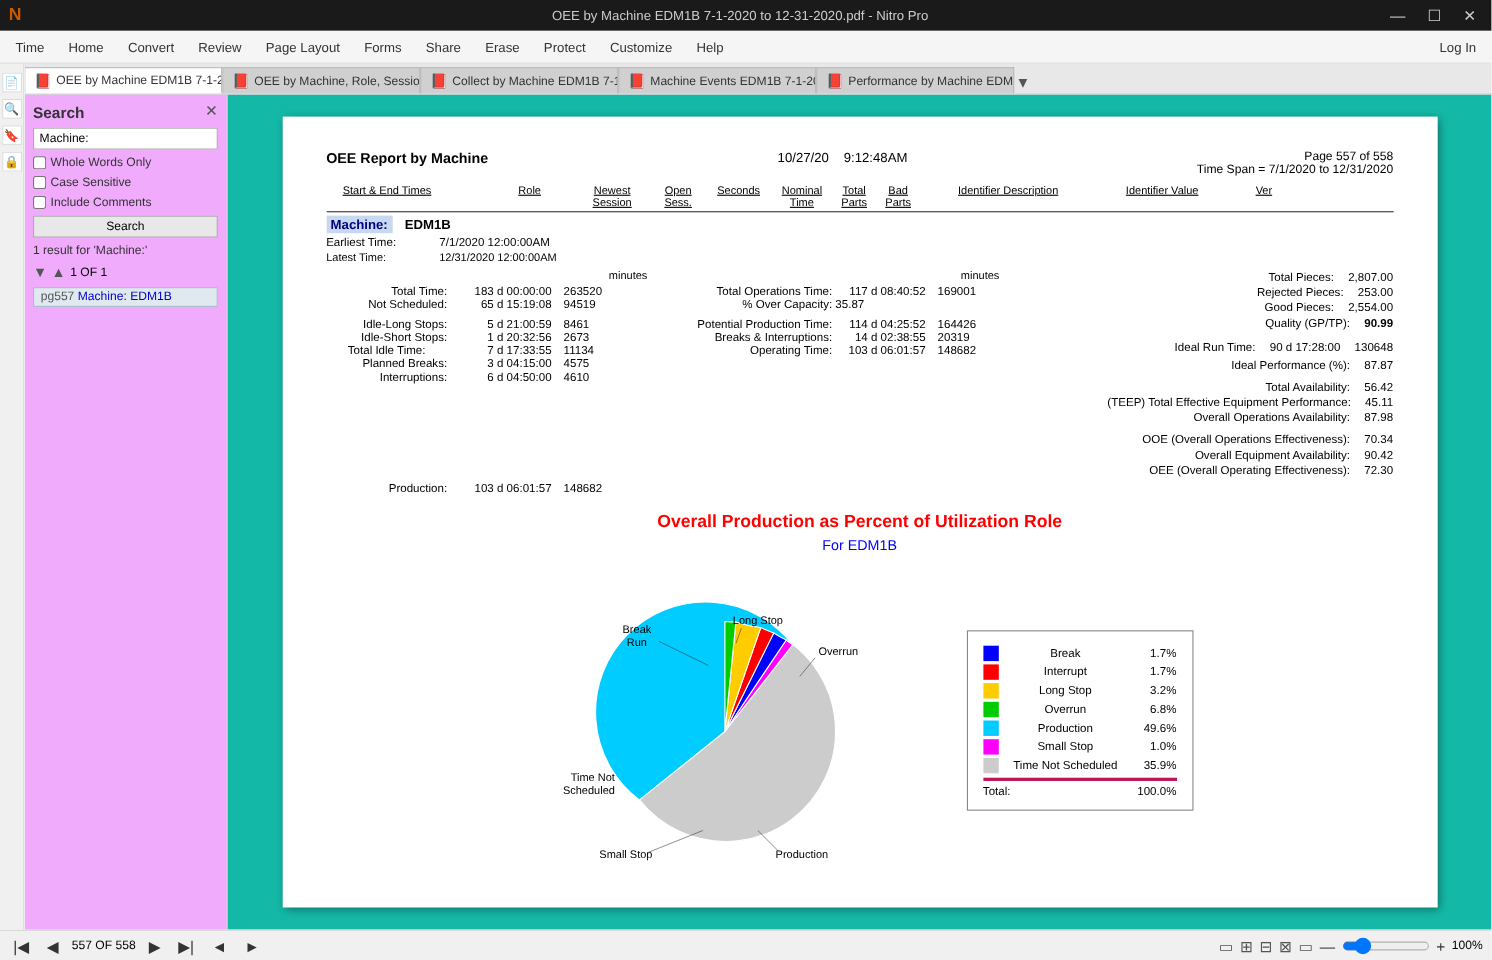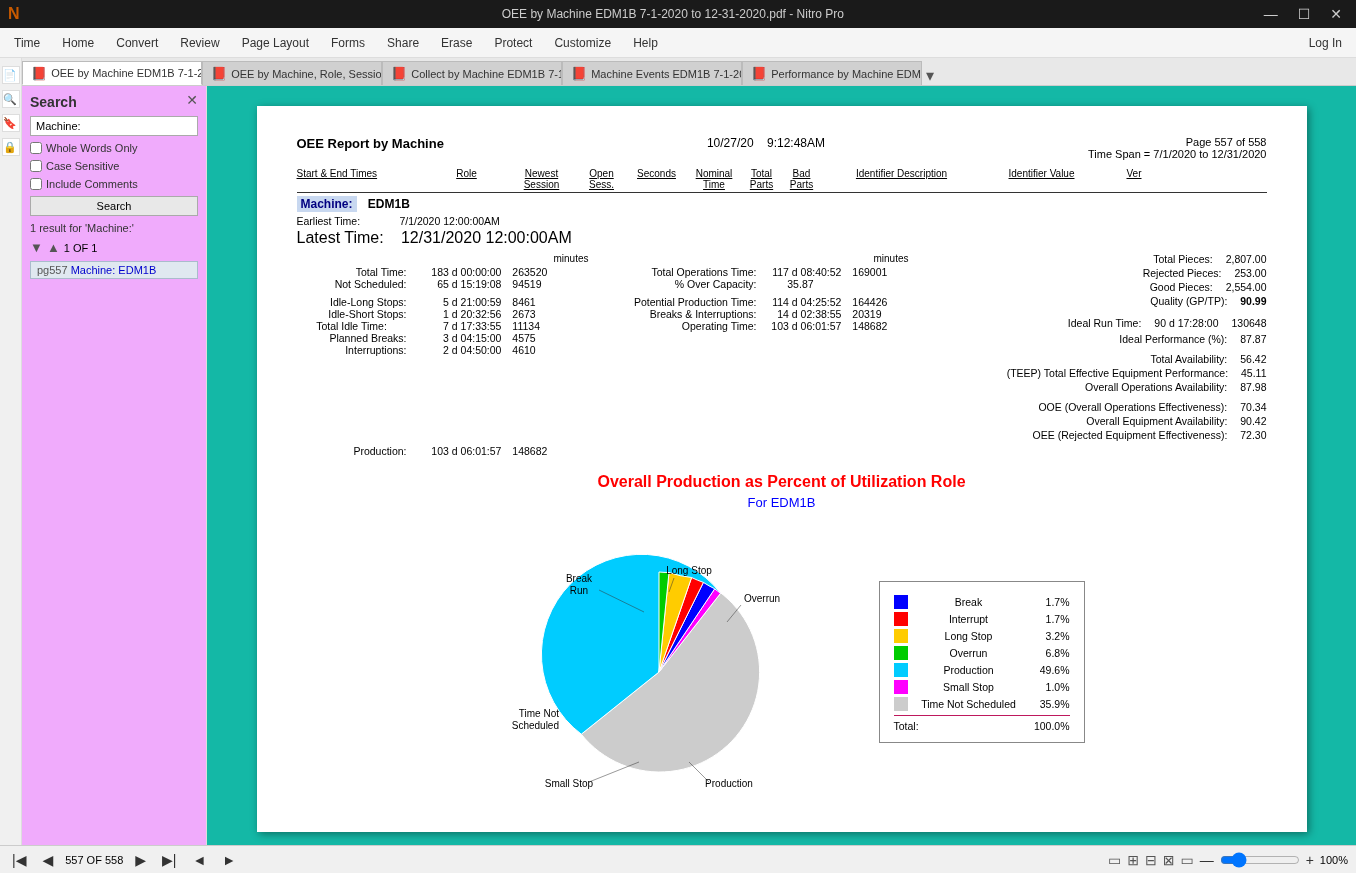--- a/index.html
+++ b/index.html
@@ -55,21 +55,21 @@
     .chart-section { margin-top: 16px; text-align: center; }
     .chart-title { color: red; font-size: 16px; font-weight: bold; margin-bottom: 4px; }
     .chart-subtitle { color: blue; font-size: 13px; margin-bottom: 12px; }
     .chart-container { display: flex; justify-content: center; align-items: center; gap: 40px; }
     .pie-area { position: relative; width: 360px; height: 280px; }
     .legend-box { border: 1px solid #888; padding: 10px 14px; font-size: 10.5px; background: #fff; }
     .legend-row { display: flex; align-items: center; gap: 6px; margin: 3px 0; }
     .legend-color { width: 14px; height: 14px; display: inline-block; }
     .legend-label { min-width: 110px; }
     .legend-pct { text-align: right; min-width: 40px; }
-    .legend-total { border-top: 1px solid #be185d; margin-top: 4px; padding-top: 4px; display: flex; justify-content: space-between; }
+    .legend-total { border-top: 3px solid #be185d; margin-top: 4px; padding-top: 4px; display: flex; justify-content: space-between; }
 
     
     #statusbar { background: #f0f0f0; border-top: 1px solid #ccc; height: 28px; display: flex; align-items: center; justify-content: center; gap: 8px; font-size: 11px; padding: 0 8px; }
     .nav-btn-bar { cursor: pointer; font-size: 14px; color: #333; padding: 2px 4px; }
     .page-info { font-size: 11px; }
     .statusbar-right { margin-left: auto; display: flex; align-items: center; gap: 6px; font-size: 11px; }
     .zoom-btn { cursor: pointer; font-size: 14px; color: #333; }
 
     
     #left-icons { position: fixed; left: 0; top: 58px; width: 22px; height: calc(873px - 58px - 28px); background: #f0f0f0; border-right: 1px solid #ddd; display: flex; flex-direction: column; align-items: center; padding-top: 8px; gap: 6px; z-index: 20; }
@@ -184,21 +184,21 @@
           <span>9:12:48AM</span>
         </div>
         <div class="page-header-right">
           <div>Page 557 of 558</div>
           <div>Time Span = 7/1/2020 to 12/31/2020</div>
         </div>
       </div>
 
       
       <div style="display:flex; border-bottom:1px solid #333; font-size:10px; padding-bottom:2px; margin-bottom:4px;">
-        <span style="min-width:130px; text-decoration:underline;">Start &amp; End Times</span>
+        <span style="min-width:130px; text-decoration:underline;margin-left:15px;">Start &amp; End Times</span>
         <span style="min-width:80px; text-align:center; text-decoration:underline;">Role</span>
         <span style="min-width:70px; text-align:center; text-decoration:underline; white-space:nowrap;">Newest<br>Session</span>
         <span style="min-width:50px; text-align:center; text-decoration:underline; white-space:nowrap;">Open<br>Sess.</span>
         <span style="min-width:60px; text-align:center; text-decoration:underline;">Seconds</span>
         <span style="min-width:55px; text-align:center; text-decoration:underline; white-space:nowrap;">Nominal<br>Time</span>
         <span style="min-width:40px; text-align:center; text-decoration:underline; white-space:nowrap;">Total<br>Parts</span>
         <span style="min-width:40px; text-align:center; text-decoration:underline; white-space:nowrap;">Bad<br>Parts</span>
         <span style="min-width:160px; text-align:center; text-decoration:underline;">Identifier Description</span>
         <span style="min-width:120px; text-align:center; text-decoration:underline;">Identifier Value</span>
         <span style="min-width:40px; text-align:right; text-decoration:underline;">Ver</span>
@@ -208,21 +208,21 @@
       <div style="margin-bottom:4px;">
         <span style="color:navy; font-weight:bold; background:#c8d8f0; padding:1px 4px;">Machine:</span>
         <span style="font-weight:bold; margin-left:8px;">EDM1B</span>
       </div>
 
       
       <div style="font-size:10.5px; margin-bottom:2px;">
         <span style="min-width:100px; display:inline-block;">Earliest Time:</span>
         <span>7/1/2020  12:00:00AM</span>
       </div>
-      <div style="font-size:16px; margin-bottom:6px;">
+      <div style="font-size:10px; margin-bottom:6px;">
         <span style="min-width:100px; display:inline-block;">Latest Time:</span>
         <span>12/31/2020  12:00:00AM</span>
       </div>
 
       
       <div style="display:flex; gap:20px; font-size:10.5px;">
 
         <div style="flex:0 0 auto; min-width:300px;">
           <div style="text-align:right; font-size:10px; margin-bottom:2px; margin-right:8px;">minutes</div>
           <div>
@@ -250,35 +250,35 @@
             <span style="display:inline-block; text-align:right; min-width:100px; padding-right:8px;">7 d  17:33:55</span>
             <span>11134</span>
           </div>
           <div>
             <span style="display:inline-block; text-align:right; min-width:110px;">Planned Breaks:</span>
             <span style="display:inline-block; text-align:right; min-width:100px; padding-right:8px;">3 d  04:15:00</span>
             <span>4575</span>
           </div>
           <div>
             <span style="display:inline-block; text-align:right; min-width:110px;">Interruptions:</span>
-            <span style="display:inline-block; text-align:right; min-width:100px; padding-right:8px;">2 d  04:50:00</span>
+            <span style="display:inline-block; text-align:right; min-width:100px; padding-right:8px;">6 d  04:50:00</span>
             <span>4610</span>
           </div>
         </div>
 
         <div style="flex:0 0 auto; min-width:300px;">
           <div style="text-align:right; font-size:10px; margin-bottom:2px; margin-right:8px;">minutes</div>
           <div>
             <span style="display:inline-block; text-align:right; min-width:140px;">Total Operations Time:</span>
             <span style="display:inline-block; text-align:right; min-width:90px; padding-right:8px;">117 d  08:40:52</span>
             <span>169001</span>
           </div>
           <div>
             <span style="display:inline-block; text-align:right; min-width:140px;">% Over Capacity:</span>
-            <span style="display:inline-block; text-align:center; min-width:90px; padding-right:8px;">35.87</span>
+            <span style="display:inline-block; text-align:left; min-width:90px; padding-right:8px;">35.87</span>
           </div>
           <div style="margin-top:6px;">
             <span style="display:inline-block; text-align:right; min-width:140px;">Potential Production Time:</span>
             <span style="display:inline-block; text-align:right; min-width:90px; padding-right:8px;">114 d  04:25:52</span>
             <span>164426</span>
           </div>
           <div>
             <span style="display:inline-block; text-align:right; min-width:140px;">Breaks &amp; Interruptions:</span>
             <span style="display:inline-block; text-align:right; min-width:90px; padding-right:8px;">14 d  02:38:55</span>
             <span>20319</span>
@@ -334,21 +334,21 @@
 
           <div style="margin-bottom:2px;">
             <span>OOE (Overall Operations Effectiveness):</span>
             <span style="margin-left:10px;">70.34</span>
           </div>
           <div style="margin-bottom:2px;">
             <span>Overall Equipment Availability:</span>
             <span style="margin-left:10px;">90.42</span>
           </div>
           <div>
-            <span>OEE (Rejected Equipment Effectiveness):</span>
+            <span>OEE (Overall Operating Effectiveness):</span>
             <span style="margin-left:10px;">72.30</span>
           </div>
         </div>
       </div>
 
       
       <div style="font-size:10.5px; margin-top:4px;">
         <span style="display:inline-block; text-align:right; min-width:110px;">Production:</span>
         <span style="display:inline-block; text-align:right; min-width:100px; padding-right:8px;">103 d  06:01:57</span>
         <span>148682</span>

